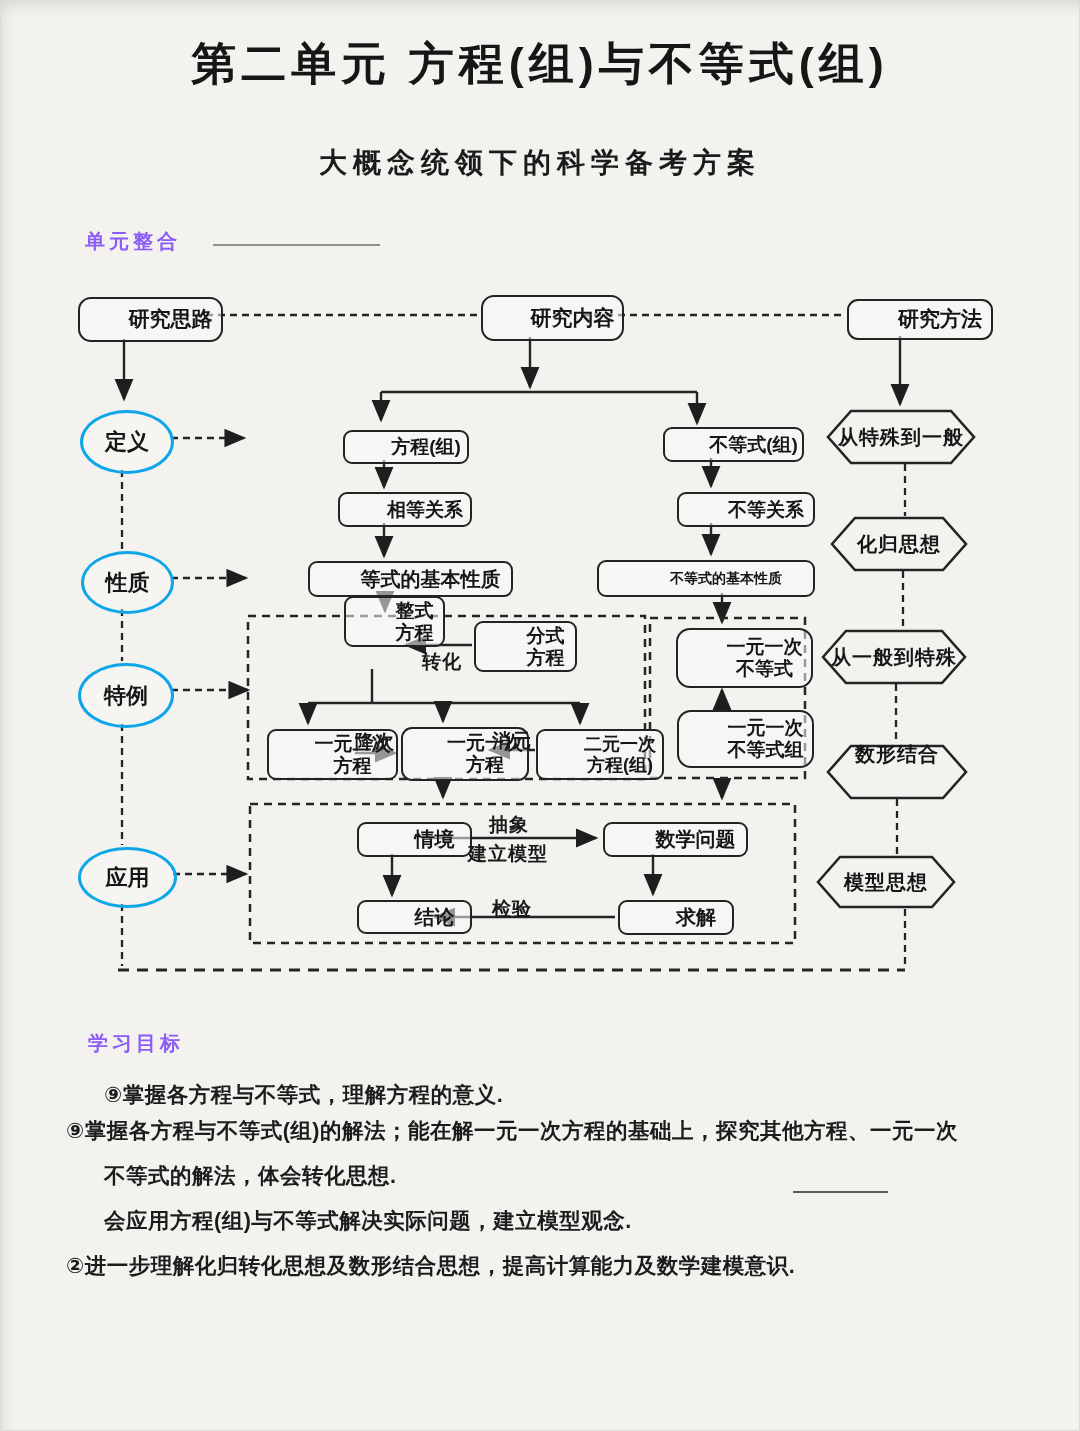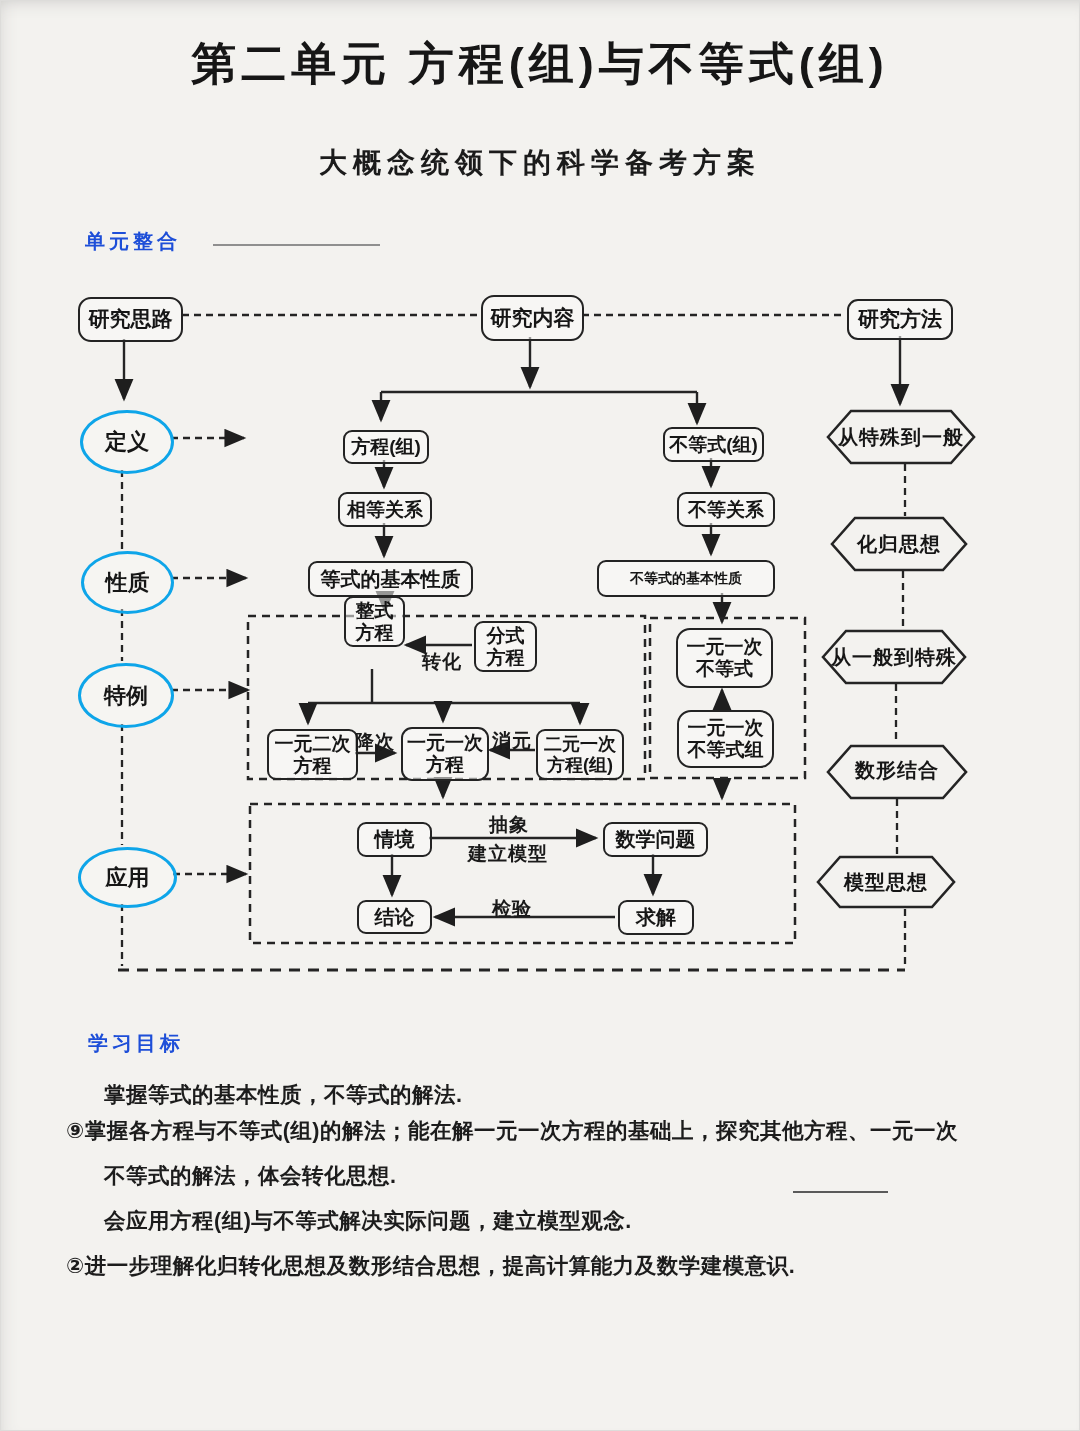--- a/index.html
+++ b/index.html
@@ -2,26 +2,26 @@
 <html><head>
 <meta charset="utf-8">
 <style>
   html,body{margin:0;padding:0;background:#e9e8e6;font-family:"Liberation Sans","DejaVu Sans",sans-serif;}
   #page{position:relative;width:1080px;height:1431px;background:#f3f2ef;overflow:hidden;
         box-shadow:inset 0 0 0 1px #dddcda, inset 0 14px 18px -14px #c9c8c6, inset 14px 0 18px -14px #d6d5d3;
         color:#1f1f1f;}
   .abs{position:absolute;}
   #title{left:0;right:0;top:34px;text-align:center;font-size:45px;font-weight:700;letter-spacing:5px;color:#161616;}
   #subtitle{left:0;right:0;top:144px;text-align:center;font-size:28px;font-weight:700;letter-spacing:6px;color:#1b1b1b;}
-  .seclabel{font-size:20px;font-weight:600;letter-spacing:4px;color:#1d4ed8;}
+  .seclabel{font-size:20px;font-weight:600;letter-spacing:4px;color:#8b5cf6;}
   .hline{background:#8f8f8f;height:2px;}
   svg{position:absolute;left:0;top:0;}
   .rbox{position:absolute;border:2.5px solid #232323;border-radius:9px;background:rgba(250,250,248,.55);
         display:flex;flex-direction:column;align-items:center;justify-content:center;
-        font-weight:700;color:#161616;text-align:center;line-height:1.15;}
+        font-weight:700;color:#161616;text-align:center;line-height:1.15;padding-left:40px;}
   .ell{position:absolute;border:3px solid #0ea5e9;border-radius:50%;background:rgba(250,250,248,.4);
        display:flex;align-items:center;justify-content:center;font-weight:700;color:#161616;}
   .hexlbl{position:absolute;display:flex;align-items:center;justify-content:center;
           font-weight:700;font-size:20px;color:#161616;letter-spacing:1px;}
   .elbl{position:absolute;font-weight:700;color:#1a1a1a;text-align:center;letter-spacing:1px;}
   .goal{position:absolute;font-size:21.5px;font-weight:600;color:#1c1c1c;letter-spacing:0.5px;white-space:nowrap;}
 </style>
 </head>
 <body>
 
@@ -147,31 +147,31 @@
   </div>
 
   <div class="rbox" style="left:357px;top:822px;width:71px;height:31px;font-size:20px;">情境</div>
   <div class="rbox" style="left:603px;top:822px;width:101px;height:31px;font-size:20px;">数学问题</div>
   <div class="rbox" style="left:357px;top:900px;width:71px;height:30px;font-size:20px;">结论</div>
   <div class="rbox" style="left:618px;top:900px;width:72px;height:31px;font-size:20px;">求解</div>
 
   <div class="hexlbl" style="left:830px;top:411px;width:142px;height:52px;">从特殊到一般</div>
   <div class="hexlbl" style="left:832px;top:518px;width:134px;height:52px;">化归思想</div>
   <div class="hexlbl" style="left:823px;top:631px;width:142px;height:52px;">从一般到特殊</div>
-  <div class="hexlbl" style="left:828px;top:744px;width:138px;height:52px;">数形结合</div>
+  <div class="hexlbl" style="left:828px;top:728px;width:138px;height:52px;">数形结合</div>
   <div class="hexlbl" style="left:818px;top:857px;width:136px;height:50px;">模型思想</div>
 
   <div class="elbl" style="left:417px;top:649px;width:50px;font-size:19px;">转化</div>
   <div class="elbl" style="left:351px;top:729px;width:48px;font-size:19px;">降次</div>
   <div class="elbl" style="left:488px;top:728px;width:48px;font-size:19px;">消元</div>
   <div class="elbl" style="left:484px;top:812px;width:50px;font-size:19px;">抽象</div>
   <div class="elbl" style="left:463px;top:841px;width:90px;font-size:19px;">建立模型</div>
   <div class="elbl" style="left:487px;top:896px;width:50px;font-size:19px;">检验</div>
 
   <div class="abs seclabel" style="left:88px;top:1030px;">学习目标</div>
-  <div class="goal" style="left:104px;top:1080px;">掌握等式的基本性质，不等式的解法.</div>
+  <div class="goal" style="left:104px;top:1080px;">⑨掌握各方程与不等式，理解方程的意义.</div>
   <div class="goal" style="left:66px;top:1116px;">⑨掌握各方程与不等式(组)的解法；能在解一元一次方程的基础上，探究其他方程、一元一次</div>
   <div class="goal" style="left:104px;top:1161px;">不等式的解法，体会转化思想.</div>
   <div class="goal" style="left:66px;top:1251px;">②进一步理解化归转化思想及数形结合思想，提高计算能力及数学建模意识.</div>
   <div class="goal" style="left:104px;top:1206px;">会应用方程(组)与不等式解决实际问题，建立模型观念.</div>
   <div class="abs hline" style="left:793px;top:1191px;width:95px;background:#5a5a5a;"></div>
 
 </div>
 
 </body></html>

